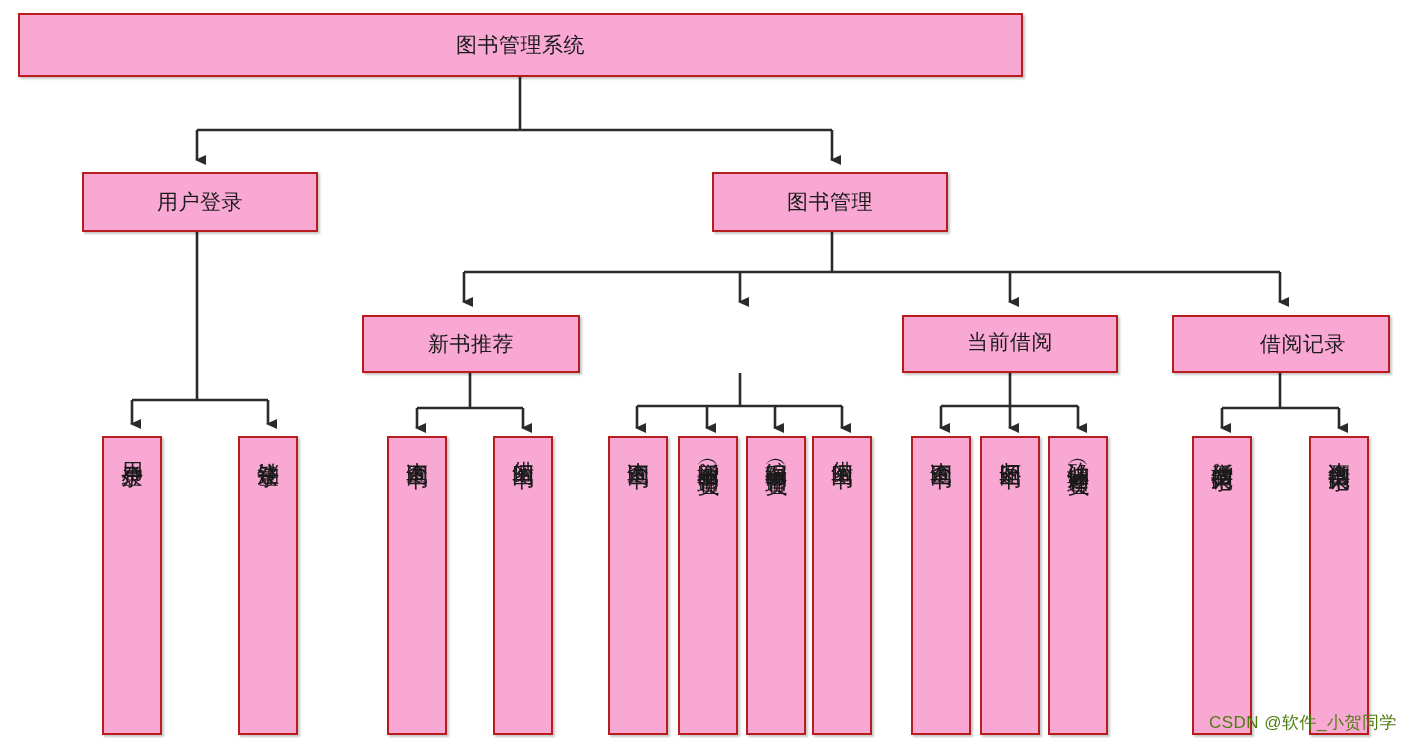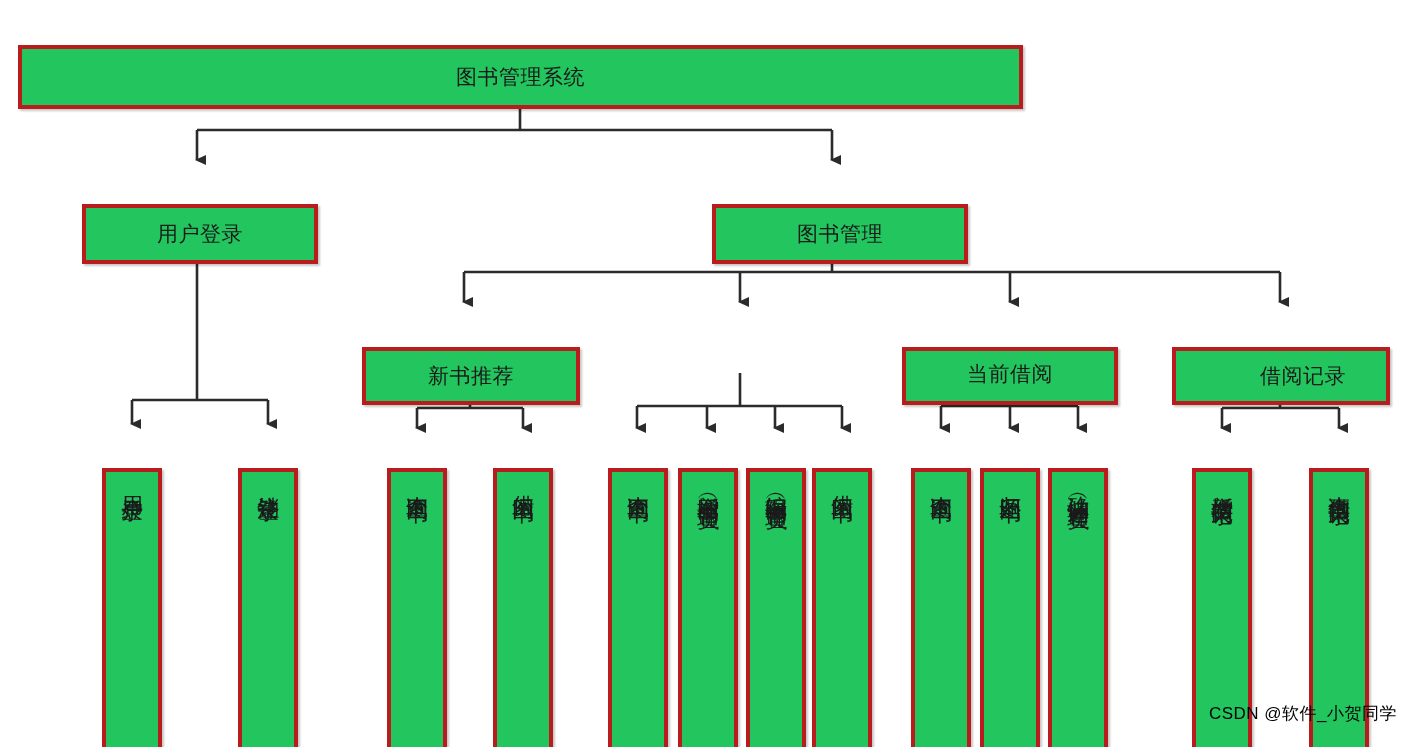--- a/index.html
+++ b/index.html
@@ -19,27 +19,26 @@
     position: absolute;
     left: 0;
     top: 0;
     width: 1405px;
     height: 747px;
     pointer-events: none;
   }
   .node {
     position: absolute;
     box-sizing: border-box;
-    background: #22c55e;
-    border: 4px solid #b91c1c;
+    background: #f9a8d4;
+    border: 2px solid #b91c1c;
     display: flex;
     align-items: center;
     justify-content: center;
     box-shadow: 2px 2px 2px rgba(0,0,0,0.22);
-    margin-top: 32px;
   }
   .node .label {
     color: #1a1a1a;
     text-align: center;
     line-height: 1.12;
     letter-spacing: 0.5px;
   }
   .node.horiz .label {
     font-size: 21px;
   }
@@ -51,23 +50,23 @@
   .node.vert .label {
     writing-mode: vertical-rl;
     text-orientation: upright;
     font-size: 22px;
     letter-spacing: 2px;
     white-space: nowrap;
   }
   .watermark {
     position: absolute;
     right: 8px;
-    bottom: 22px;
+    bottom: 13px;
     font-size: 17px;
-    color: #000000;
+    color: #4d7c0f;
     font-family: "Liberation Sans", "DejaVu Sans", sans-serif;
     white-space: nowrap;
     letter-spacing: 0.5px;
   }
 </style>
 </head>
 <body>
 
 <div id="canvas">
 
@@ -121,21 +120,21 @@
     </g>
   </svg>
 
   <div class="node horiz" style="left:18px; top:13px; width:1005px; height:64px;">
     <span class="label">图书管理系统</span>
   </div>
 
   <div class="node horiz" style="left:82px; top:172px; width:236px; height:60px;">
     <span class="label">用户登录</span>
   </div>
-  <div class="node horiz" style="left:712px; top:172px; width:256px; height:60px;justify-content:center;">
+  <div class="node horiz" style="left:712px; top:172px; width:236px; height:60px;justify-content:center;">
     <span class="label">图书管理</span>
   </div>
 
   <div class="node horiz" style="left:362px; top:315px; width:218px; height:58px;">
     <span class="label">新书推荐</span>
   </div>
   <div class="node horiz" style="left:902px; top:315px; width:216px; height:58px;font-family:Liberation Mono, monospace;">
     <span class="label">当前借阅</span>
   </div>
   <div class="node horiz" style="left:1172px; top:315px; width:218px; height:58px;padding-left:44px;">

